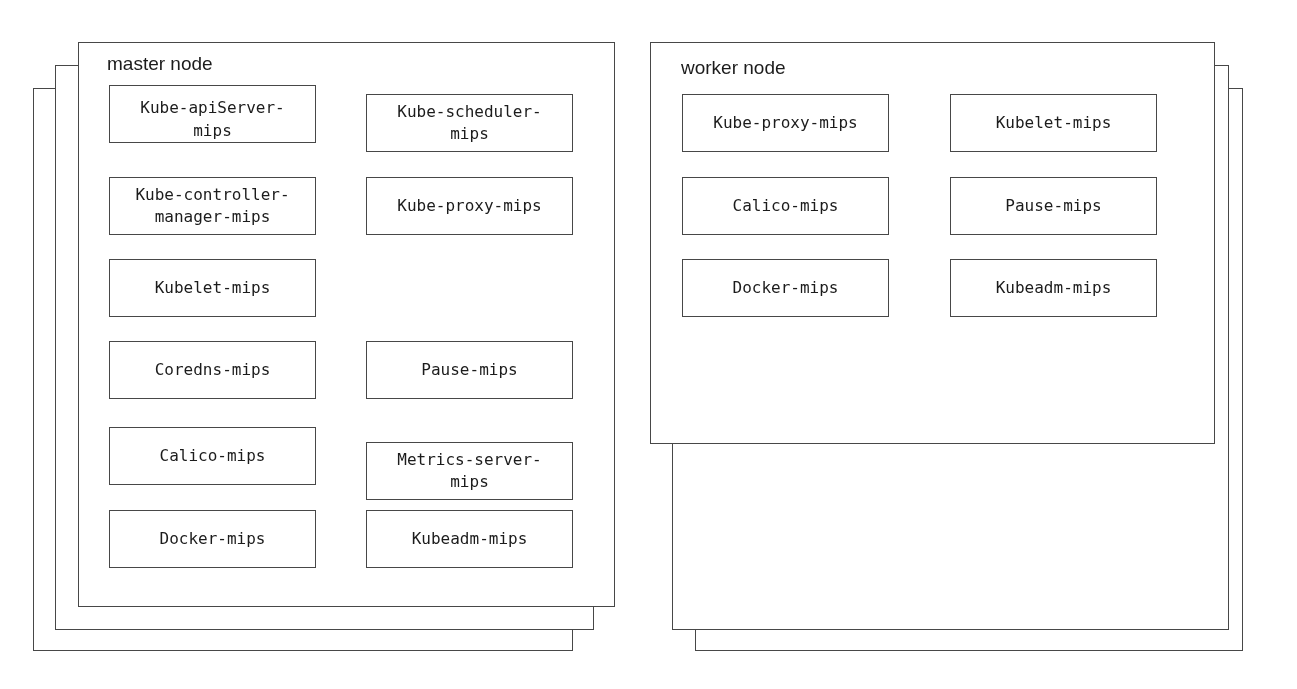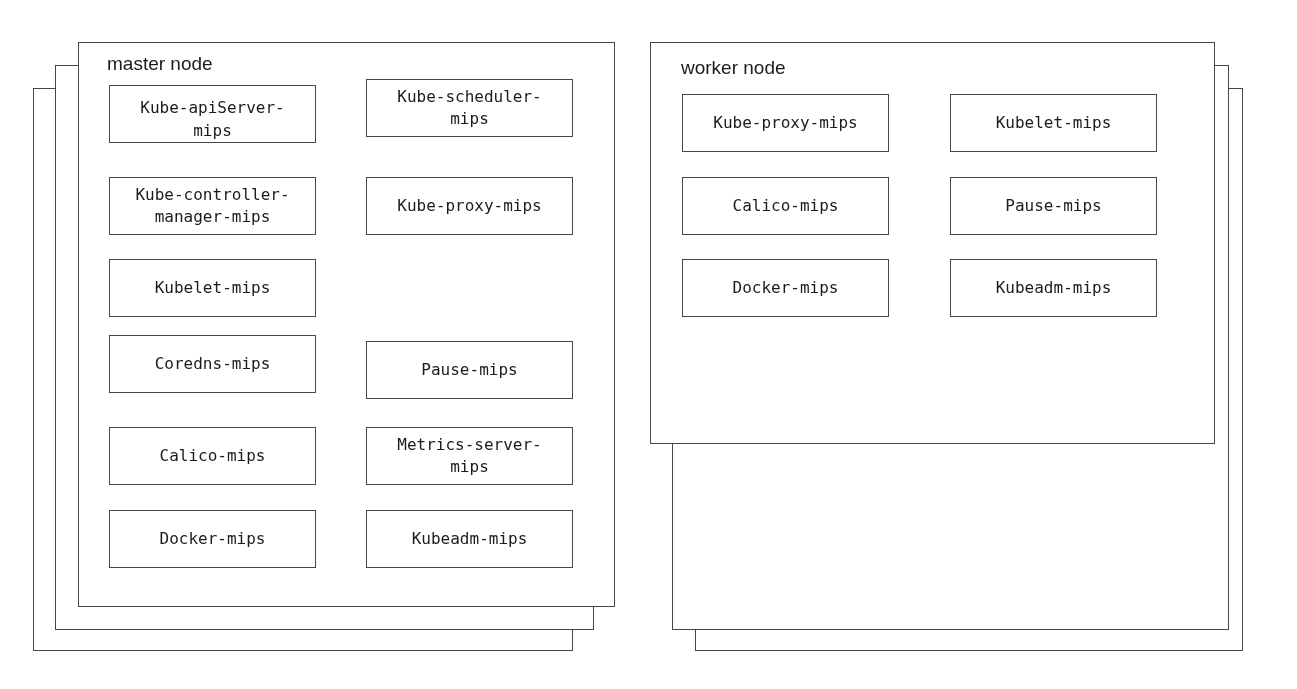--- a/index.html
+++ b/index.html
@@ -55,48 +55,48 @@
   <div class="layer" style="left:33px; top:88px; width:540px; height:563px; z-index:1;"></div>
   <div class="layer" style="left:55px; top:65px; width:539px; height:565px; z-index:2;"></div>
 
   <div class="layer" style="left:78px; top:42px; width:537px; height:565px; z-index:3;">
     <div class="node-title" style="left:28px; top:10px;">master node</div>
 
     <div class="box" style="left:30px;  top:42px;align-items:flex-end;">
       <span class="box-label">Kube-apiServer-
 mips</span>
     </div>
-    <div class="box" style="left:287px; top:36px;">
+    <div class="box" style="left:287px; top:51px;">
       <span class="box-label">Kube-scheduler-
 mips</span>
     </div>
 
     <div class="box" style="left:30px;  top:134px;">
       <span class="box-label">Kube-controller-
 manager-mips</span>
     </div>
     <div class="box" style="left:287px; top:134px;">
       <span class="box-label">Kube-proxy-mips</span>
     </div>
 
     <div class="box" style="left:30px;  top:216px;">
       <span class="box-label">Kubelet-mips</span>
     </div>
 
-    <div class="box" style="left:30px;  top:292px;">
+    <div class="box" style="left:30px;  top:298px;">
       <span class="box-label">Coredns-mips</span>
     </div>
     <div class="box" style="left:287px; top:298px;">
       <span class="box-label">Pause-mips</span>
     </div>
 
     <div class="box" style="left:30px;  top:384px;">
       <span class="box-label">Calico-mips</span>
     </div>
-    <div class="box" style="left:287px; top:384px;">
+    <div class="box" style="left:287px; top:399px;">
       <span class="box-label">Metrics-server-
 mips</span>
     </div>
 
     <div class="box" style="left:30px;  top:467px;">
       <span class="box-label">Docker-mips</span>
     </div>
     <div class="box" style="left:287px; top:467px;">
       <span class="box-label">Kubeadm-mips</span>
     </div>

